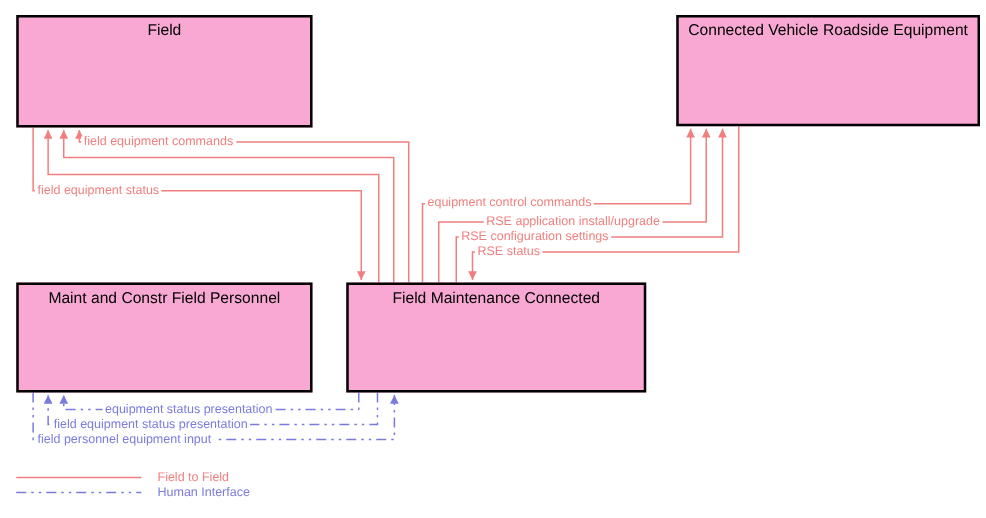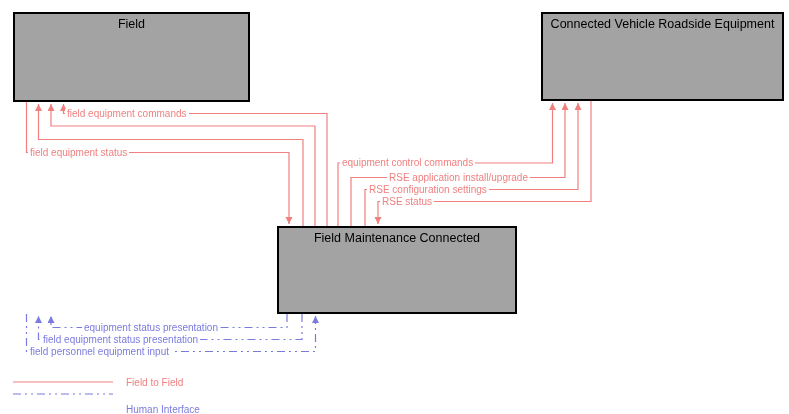--- a/index.html
+++ b/index.html
@@ -8,21 +8,21 @@
     width: 789px;
     height: 414px;
     background: #ffffff;
     font-family: "Liberation Sans", sans-serif;
     overflow: hidden;
   }
   .wires { position: absolute; left: 0; top: 0; }
   .entity-box {
     position: absolute;
     box-sizing: border-box;
-    background: #a3a3a3;
+    background: #f9a8d4;
     border: 2px solid #000000;
   }
   .entity-title {
     display: block;
     padding-top: 3px;
     text-align: center;
     font-size: 12.5px;
     line-height: 1.15;
     color: #000000;
   }
@@ -81,33 +81,36 @@
   </svg>
 
   <div class="entity-box" style="left:13px; top:12px; width:237px; height:90px;">
     <span class="entity-title">Field</span>
   </div>
 
   <div class="entity-box" style="left:541px; top:12px; width:243px; height:89px;">
     <span class="entity-title">Connected Vehicle Roadside Equipment</span>
   </div>
 
+  <div class="entity-box" style="left:13px; top:226px; width:237px; height:88px;">
+    <span class="entity-title">Maint and Constr Field Personnel</span>
+  </div>
 
   <div class="entity-box" style="left:277px; top:226px; width:240px; height:88px;">
     <span class="entity-title">Field Maintenance Connected</span>
   </div>
 
   <span class="flow-label red" style="left:65px; top:113.5px;">field equipment commands</span>
   <span class="flow-label red" style="left:28px; top:152.5px;">field equipment status</span>
 
   <span class="flow-label red" style="left:340px; top:163px;">equipment control commands</span>
   <span class="flow-label red" style="left:353px; top:177.5px;margin-left:34px;">RSE application install/upgrade</span>
   <span class="flow-label red" style="left:367px; top:189.5px;">RSE configuration settings</span>
   <span class="flow-label red" style="left:380px; top:201.5px;">RSE status</span>
 
   <span class="flow-label blue" style="left:50px; top:327.5px;margin-left:32px;">equipment status presentation</span>
   <span class="flow-label blue" style="left:41px; top:339.5px;">field equipment status presentation</span>
   <span class="flow-label blue" style="left:28px; top:351.5px;">field personnel equipment input</span>
 
   <span class="legend-label red" style="left:126px; top:382.5px;">Field to Field</span>
-  <span class="legend-label blue" style="left:126px; top:394.5px;margin-top:15px;">Human Interface</span>
+  <span class="legend-label blue" style="left:126px; top:394.5px;">Human Interface</span>
 
 </div>
 
 </body></html>

